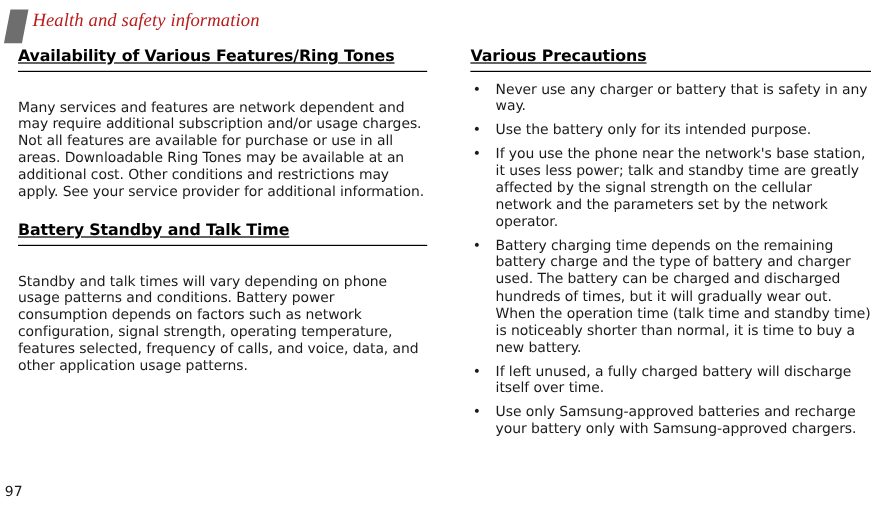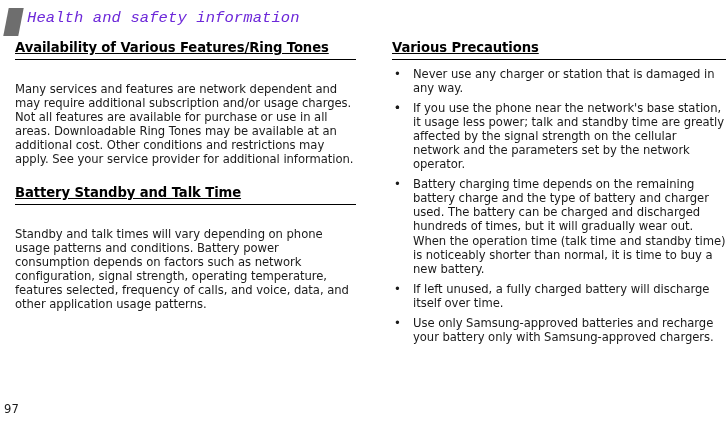--- a/index.html
+++ b/index.html
@@ -31,25 +31,25 @@
     top: 8px;
     width: 15px;
     height: 28px;
     background: #6e6e6e;
     transform: skewX(-11deg);
   }
   .header-title {
     position: absolute;
     left: 27px;
     top: 9px;
-    font-family: Liberation Mono, monospace;
+    font-family: Liberation Serif, serif;
     font-style: italic;
     font-size: 15.5px;
     letter-spacing: 0.1px;
-    color: #6d28d9;
+    color: #b91c1c;
     white-space: nowrap;
   }
 
   
   .columns {
     position: absolute;
     left: 0;
     top: 41px;
     width: 726px;
   }
@@ -141,28 +141,29 @@
 
   </div>
 
   <div class="col col-right">
 
     <div class="section">
       <h2 class="section-heading">Various Precautions</h2>
       <ul class="bullet-list">
         <li>
           <span class="bullet-glyph">•</span>
-          <span>Never use any charger or station that is damaged in any way.</span>
+          <span>Never use any charger or battery that is safety in any way.</span>
         </li>
         <li>
           <span class="bullet-glyph">•</span>
+          <span>Use the battery only for its intended purpose.</span>
         </li>
         <li>
           <span class="bullet-glyph">•</span>
-          <span>If you use the phone near the network's base station, it usage less power; talk and standby time are greatly affected by the signal strength on the cellular network and the parameters set by the network operator.</span>
+          <span>If you use the phone near the network's base station, it uses less power; talk and standby time are greatly affected by the signal strength on the cellular network and the parameters set by the network operator.</span>
         </li>
         <li>
           <span class="bullet-glyph">•</span>
           <span>Battery charging time depends on the remaining battery charge and the type of battery and charger used. The battery can be charged and discharged hundreds of times, but it will gradually wear out. When the operation time (talk time and standby time) is noticeably shorter than normal, it is time to buy a new battery.</span>
         </li>
         <li>
           <span class="bullet-glyph">•</span>
           <span>If left unused, a fully charged battery will discharge itself over time.</span>
         </li>
         <li>

